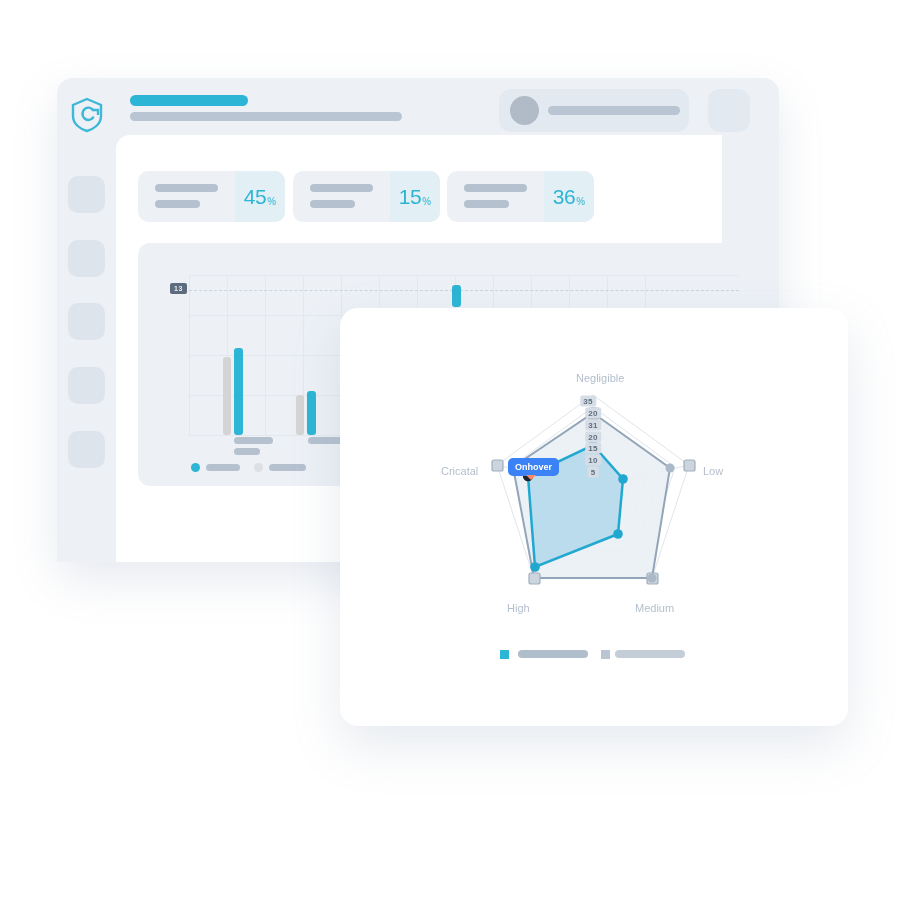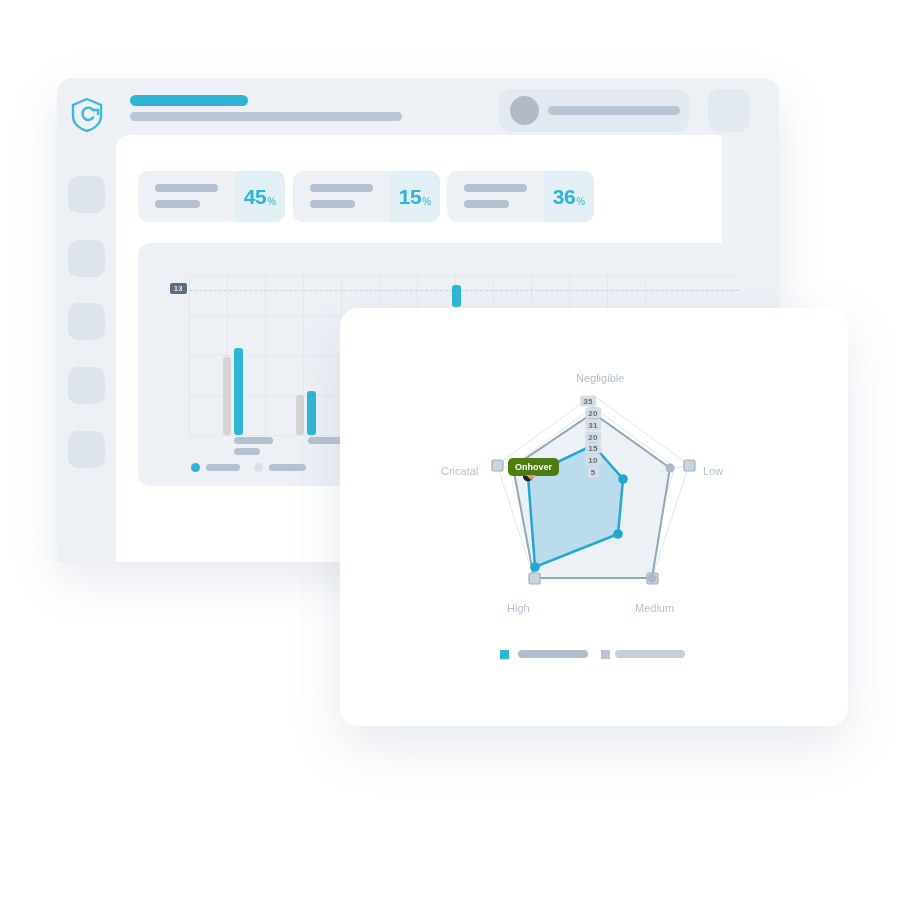--- a/index.html
+++ b/index.html
@@ -122,21 +122,21 @@
     height: 51px;
     background: #e2eff4;
     display: flex;
     align-items: center;
     justify-content: center;
     gap: 1px;
   }
   .kpi-val {
     color: #2cb5d4;
     font-size: 21px;
-    font-weight: bold;
+    font-weight: normal;
     letter-spacing: -0.5px;
   }
   .kpi-unit {
     color: #5fc4dc;
     font-size: 10px;
     font-weight: bold;
     align-self: flex-end;
     margin-bottom: 15px;
   }
 
@@ -210,21 +210,21 @@
     font-size: 8px;
     font-weight: bold;
     background: #d7dde5;
     border-radius: 2px;
     padding: 1px 3px;
     transform: translate(-50%, -50%);
     letter-spacing: 0.3px;
   }
   .onhover-tip {
     position: absolute;
-    background: #4d7c0f;
+    background: #3b82f6;
     color: #ffffff;
     font-size: 9px;
     font-weight: bold;
     padding: 4px 7px;
     border-radius: 5px;
     white-space: nowrap;
   }
   .onhover-tip::after {
     content: "";
     position: absolute;

